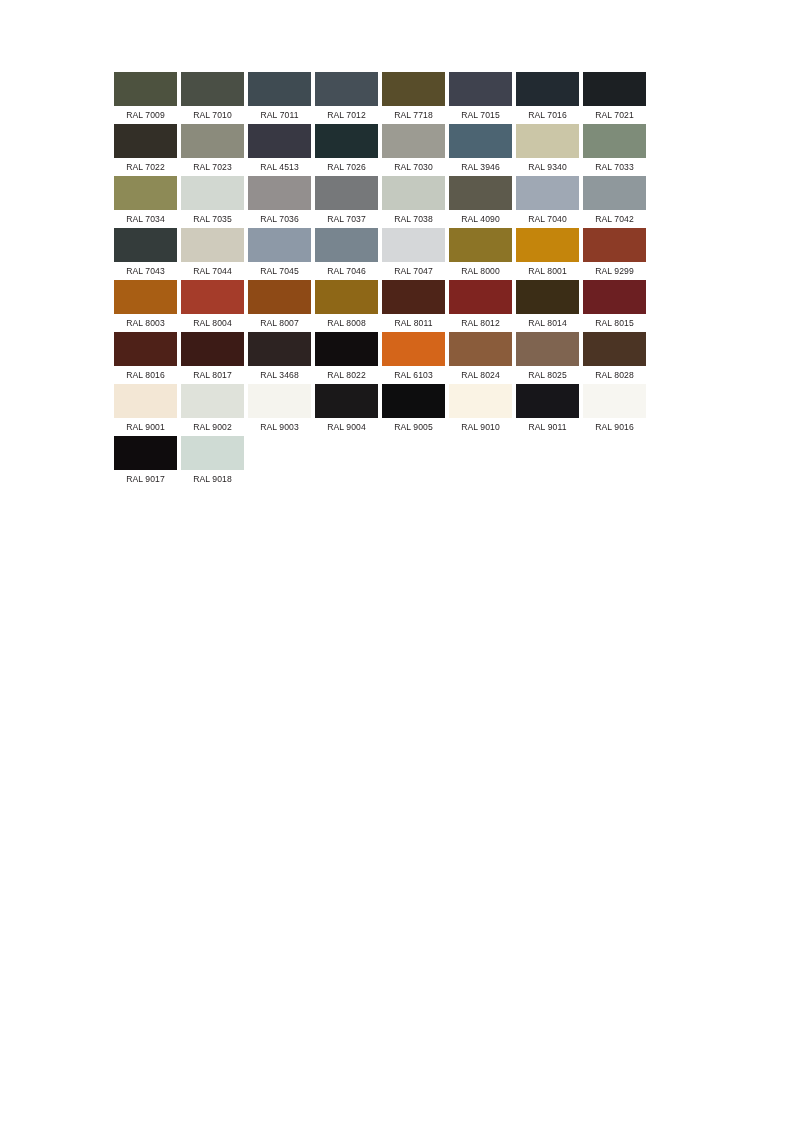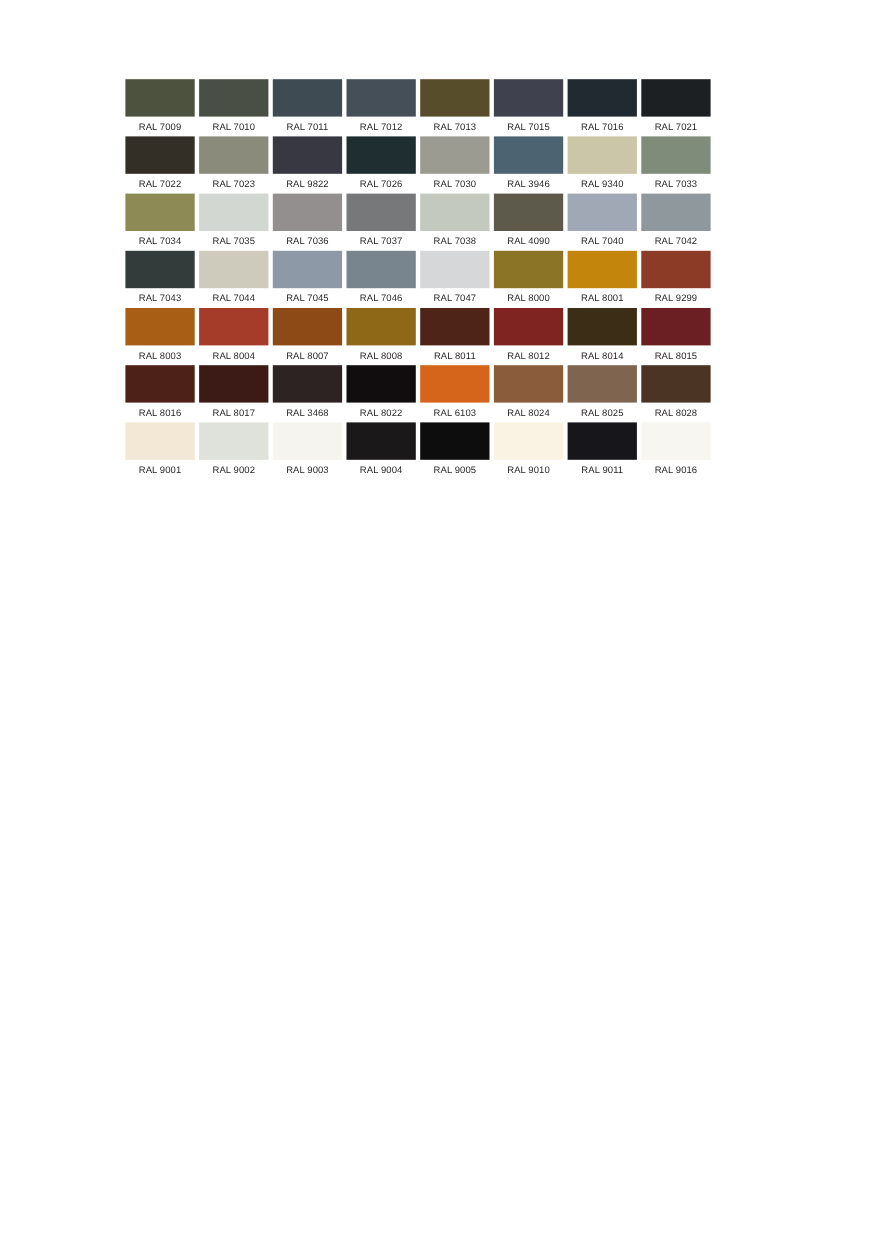--- a/index.html
+++ b/index.html
@@ -72,21 +72,21 @@
         <div class="swatch-cell">
           <div class="swatch-chip" style="background-color: rgb(63, 75, 82);"></div>
           <div class="swatch-label">RAL 7011</div>
         </div>
         <div class="swatch-cell">
           <div class="swatch-chip" style="background-color: rgb(69, 79, 87);"></div>
           <div class="swatch-label">RAL 7012</div>
         </div>
         <div class="swatch-cell">
           <div class="swatch-chip" style="background-color: rgb(88, 77, 42);"></div>
-          <div class="swatch-label">RAL 7013</div>
+          <div class="swatch-label">RAL 7718</div>
         </div>
         <div class="swatch-cell">
           <div class="swatch-chip" style="background-color: rgb(63, 66, 78);"></div>
           <div class="swatch-label">RAL 7015</div>
         </div>
         <div class="swatch-cell">
           <div class="swatch-chip" style="background-color: rgb(34, 42, 49);"></div>
           <div class="swatch-label">RAL 7016</div>
         </div>
         <div class="swatch-cell">
@@ -98,21 +98,21 @@
         <div class="swatch-cell">
           <div class="swatch-chip" style="background-color: rgb(51, 47, 39);"></div>
           <div class="swatch-label">RAL 7022</div>
         </div>
         <div class="swatch-cell">
           <div class="swatch-chip" style="background-color: rgb(139, 139, 124);"></div>
           <div class="swatch-label">RAL 7023</div>
         </div>
         <div class="swatch-cell">
           <div class="swatch-chip" style="background-color: rgb(56, 56, 67);"></div>
-          <div class="swatch-label">RAL 9822</div>
+          <div class="swatch-label">RAL 4513</div>
         </div>
         <div class="swatch-cell">
           <div class="swatch-chip" style="background-color: rgb(31, 47, 49);"></div>
           <div class="swatch-label">RAL 7026</div>
         </div>
         <div class="swatch-cell">
           <div class="swatch-chip" style="background-color: rgb(156, 155, 146);"></div>
           <div class="swatch-label">RAL 7030</div>
         </div>
         <div class="swatch-cell">
@@ -289,16 +289,26 @@
           <div class="swatch-chip" style="background-color: rgb(250, 243, 228);"></div>
           <div class="swatch-label">RAL 9010</div>
         </div>
         <div class="swatch-cell">
           <div class="swatch-chip" style="background-color: rgb(23, 22, 26);"></div>
           <div class="swatch-label">RAL 9011</div>
         </div>
         <div class="swatch-cell">
           <div class="swatch-chip" style="background-color: rgb(247, 246, 241);"></div>
           <div class="swatch-label">RAL 9016</div>
+        </div>
+      </div>
+      <div class="swatch-row">
+        <div class="swatch-cell">
+          <div class="swatch-chip" style="background-color: rgb(15, 12, 13);"></div>
+          <div class="swatch-label">RAL 9017</div>
+        </div>
+        <div class="swatch-cell">
+          <div class="swatch-chip" style="background-color: rgb(207, 219, 212);"></div>
+          <div class="swatch-label">RAL 9018</div>
         </div>
       </div>
     </div>
 </div>
 
 </body></html>

